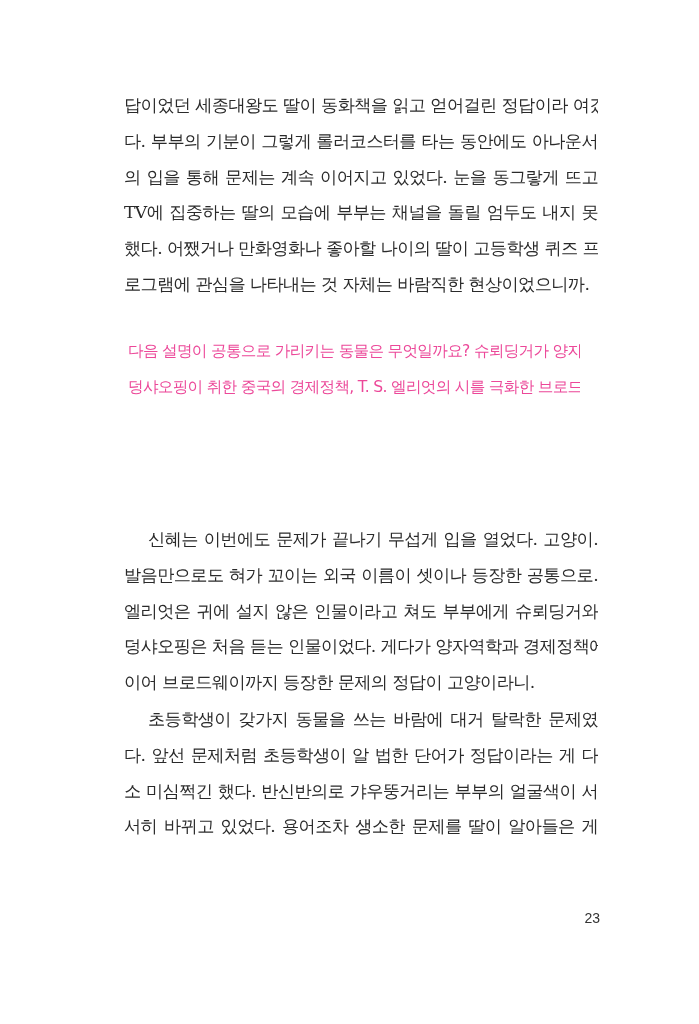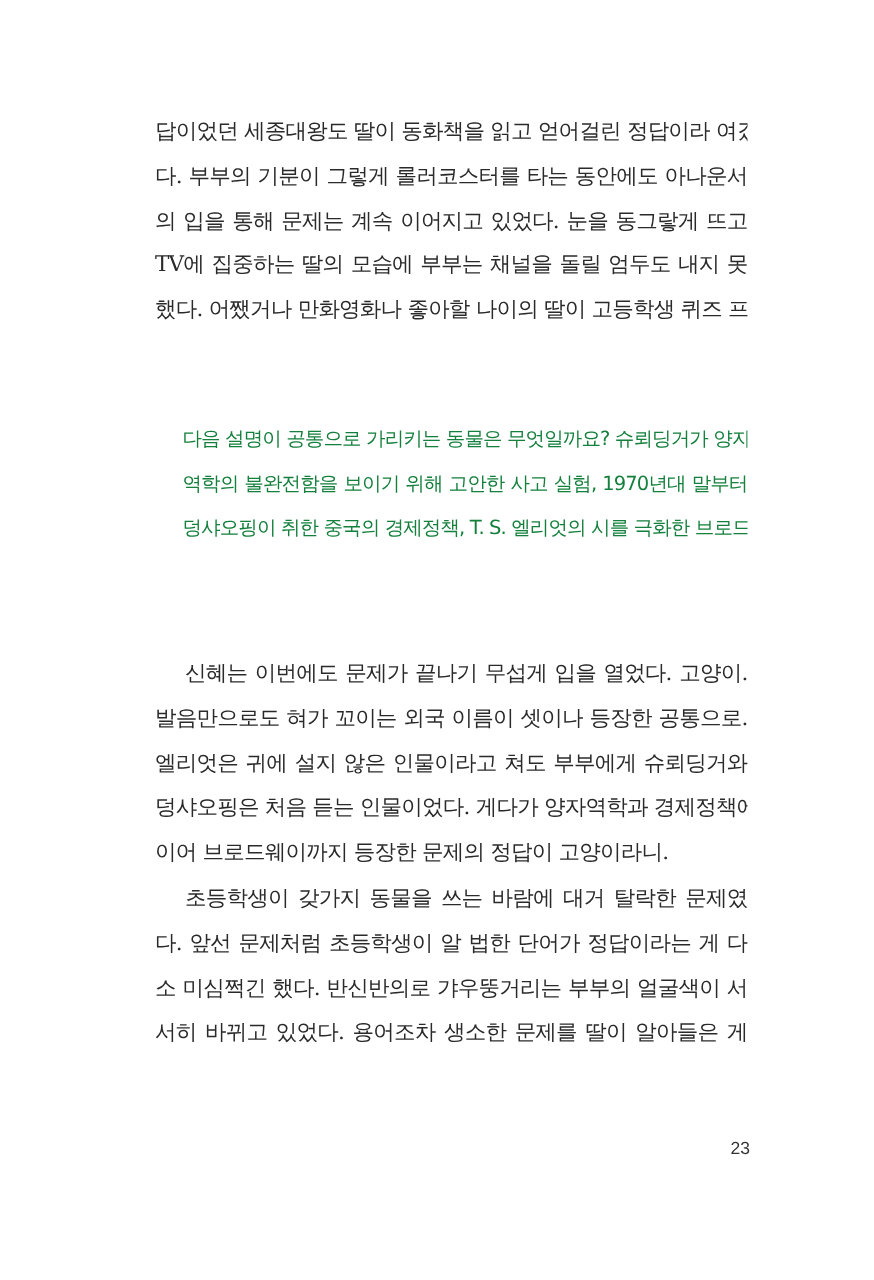--- a/index.html
+++ b/index.html
@@ -7,46 +7,46 @@
   .page { position: absolute; left: 0; top: 0; width: 699px; height: 891px; background: #fff; }
   .body-text {
     position: absolute; left: 124px; width: 474px;
     font-family: "DejaVu Serif", "Liberation Serif", serif;
     font-size: 17.2px; color: #2a2a2a; letter-spacing: -0.6px;
   }
   .line { height: 35.8px; line-height: 35.8px; white-space: nowrap; text-align: justify; text-align-last: justify; overflow: hidden; }
   .line.last { text-align-last: left; }
   .line.indent { padding-left: 24px; }
   .quote {
-    position: absolute; left: 146px; width: 452px;
+    position: absolute; left: 128px; width: 452px;
     font-family: "DejaVu Sans", "Liberation Sans", sans-serif;
-    font-size: 15.6px; color: #15803d; letter-spacing: -0.7px;
+    font-size: 15.6px; color: #ec4899; letter-spacing: -0.7px;
   }
   .quote .line { height: 35.6px; line-height: 35.6px; }
   .page-number {
     position: absolute; left: 560px; top: 910px; width: 40px; text-align: right;
     font-family: "Liberation Sans", "DejaVu Sans", sans-serif; font-size: 14px; color: #333;
   }
 </style>
 </head>
 <body>
 
 <div class="page">
 
   <div class="body-text" style="top:88px;">
     <div class="line">답이었던 세종대왕도 딸이 동화책을 읽고 얻어걸린 정답이라 여겼</div>
     <div class="line">다. 부부의 기분이 그렇게 롤러코스터를 타는 동안에도 아나운서</div>
     <div class="line">의 입을 통해 문제는 계속 이어지고 있었다. 눈을 동그랗게 뜨고</div>
     <div class="line">TV에 집중하는 딸의 모습에 부부는 채널을 돌릴 엄두도 내지 못</div>
     <div class="line">했다. 어쨌거나 만화영화나 좋아할 나이의 딸이 고등학생 퀴즈 프</div>
+    <div class="line last">로그램에 관심을 나타내는 것 자체는 바람직한 현상이었으니까.</div>
   </div>
 
   <div class="quote" style="top:334px;">
     <div class="line">다음 설명이 공통으로 가리키는 동물은 무엇일까요? 슈뢰딩거가 양자</div>
-    <div class="line">역학의 불완전함을 보이기 위해 고안한 사고 실험, 1970년대 말부터</div>
     <div class="line">덩샤오핑이 취한 중국의 경제정책, T. S. 엘리엇의 시를 극화한 브로드</div>
   </div>
 
   <div class="body-text" style="top:522px;">
     <div class="line indent">신혜는 이번에도 문제가 끝나기 무섭게 입을 열었다. 고양이.</div>
     <div class="line">발음만으로도 혀가 꼬이는 외국 이름이 셋이나 등장한 공통으로.</div>
     <div class="line">엘리엇은 귀에 설지 않은 인물이라고 쳐도 부부에게 슈뢰딩거와</div>
     <div class="line">덩샤오핑은 처음 듣는 인물이었다. 게다가 양자역학과 경제정책에</div>
     <div class="line last">이어 브로드웨이까지 등장한 문제의 정답이 고양이라니.</div>
   </div>

